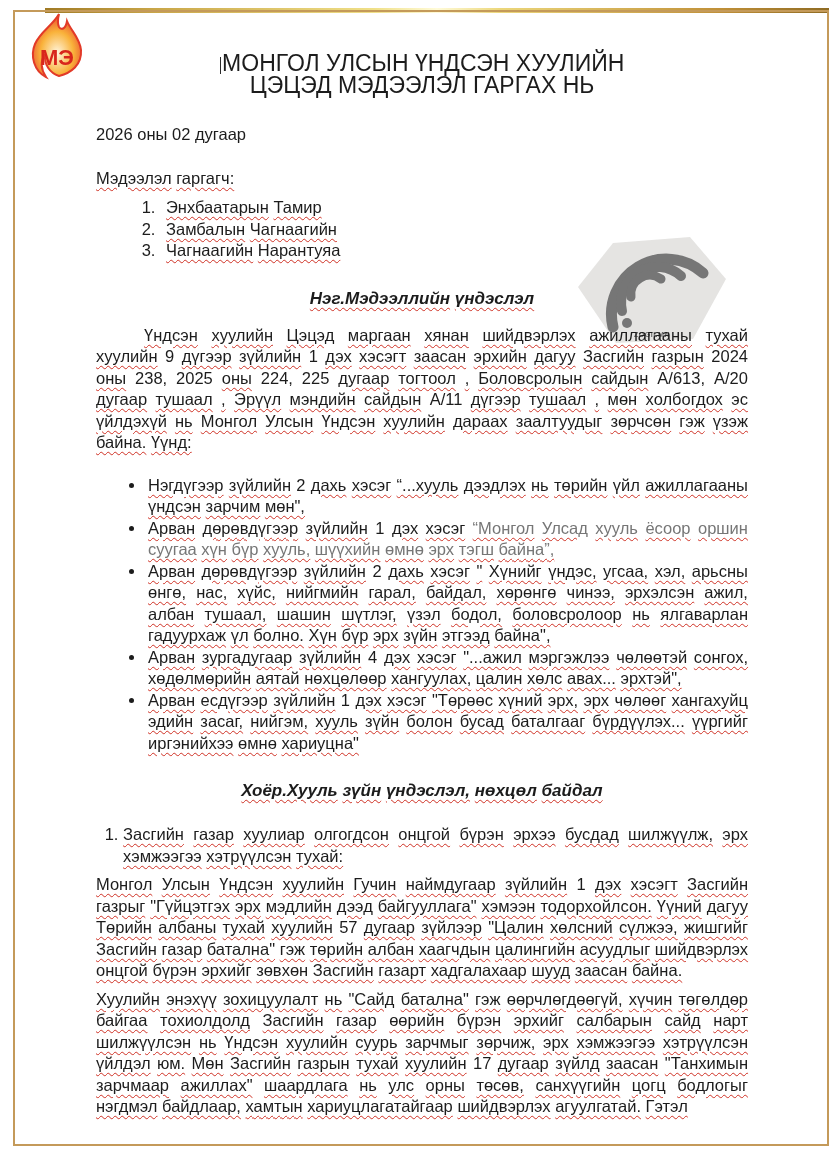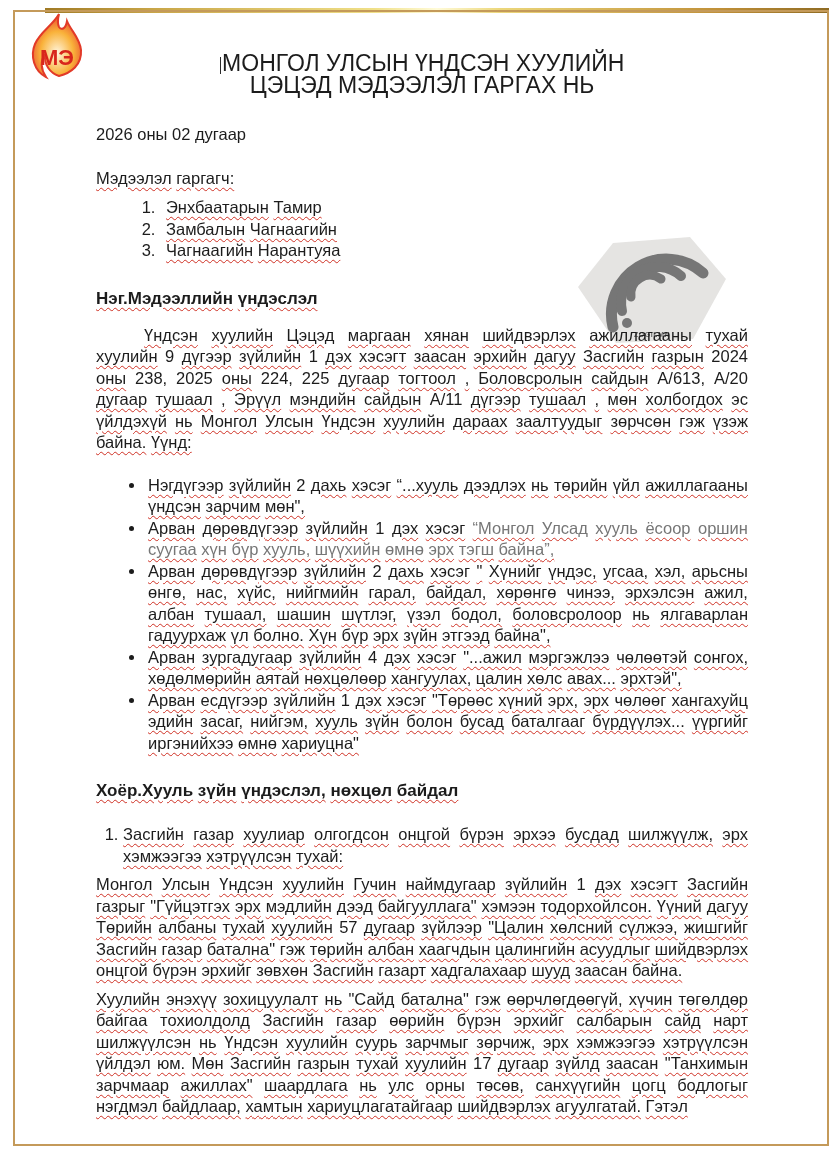--- a/index.html
+++ b/index.html
@@ -21,21 +21,21 @@
            font-size:16.5px;line-height:21.5px;}
   .title{font-weight:normal;text-align:center;font-size:23px;line-height:22px;}
   .cursor{display:inline-block;width:1.5px;height:17px;background:#2b2b2b;vertical-align:-3px;margin-right:1px;}
   .meta-row{display:flex;justify-content:space-between;margin-top:28px;flex-direction:column;}
   .date-block{width:240px;text-align:left;}
   .date-l2{word-spacing:5px;}
   .city-block{width:132px;text-align:center;}
   .issuer{margin-top:22px;}
   .issuer ol{margin:8px;padding-left:56px;}
   .issuer ol li{padding-left:6px;}
-  h2{font-size:17px;line-height:22px;font-weight:bold;margin:26px 0 15px;}
+  h2{font-size:17px;line-height:22px;font-weight:bold;text-align:center;margin:26px 0 15px;font-style:italic;}
   p{margin:7px 0 0;text-align:justify;}
   p.indent{text-indent:48px;margin-top:0;}
   ul.violations{margin:21px 0 0;padding-left:50px;}
   ul.violations li{text-align:justify;padding-left:2px;}
   ol.claims{margin:22px 0 0;padding-left:27px;}
   ol.claims li{text-align:justify;}
   
   .w{text-decoration-line:underline;text-decoration-style:wavy;text-decoration-color:#cf3125;
      text-decoration-thickness:1px;text-underline-offset:3px;}
   .muted{color:#767676;}

